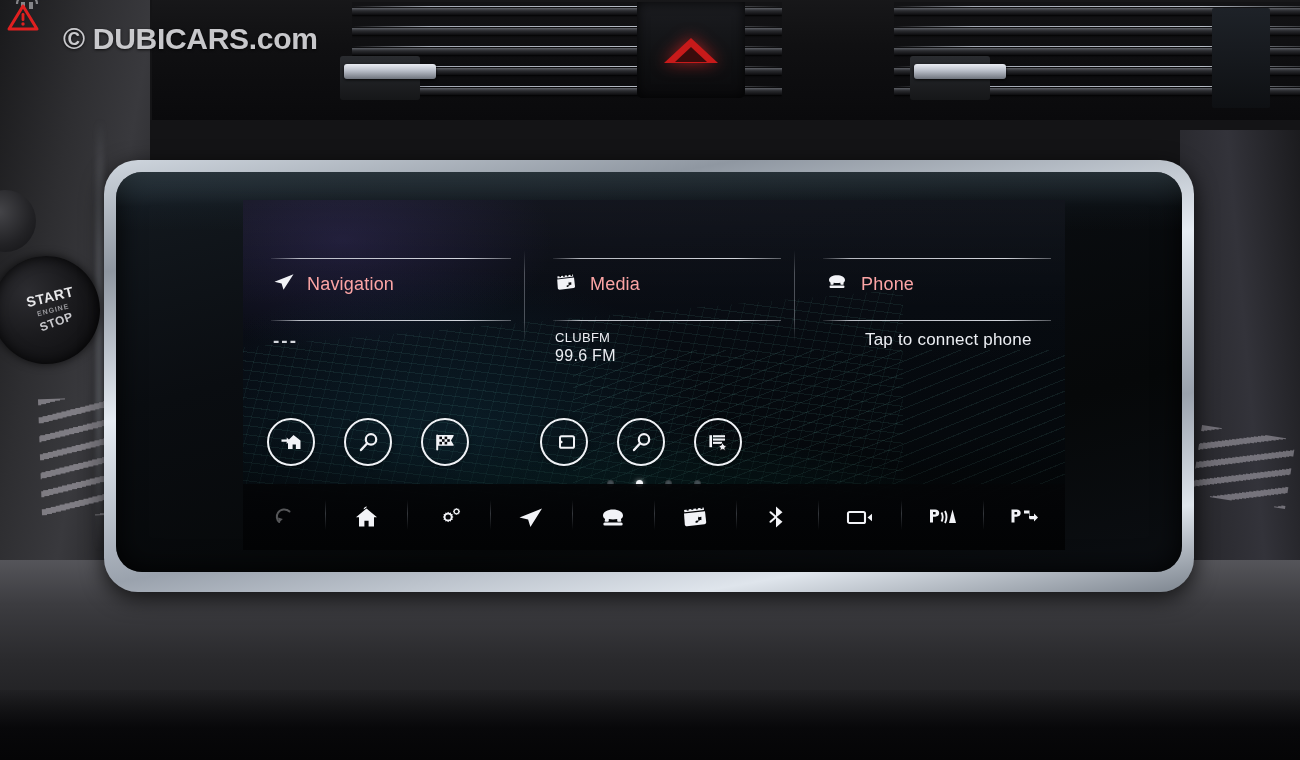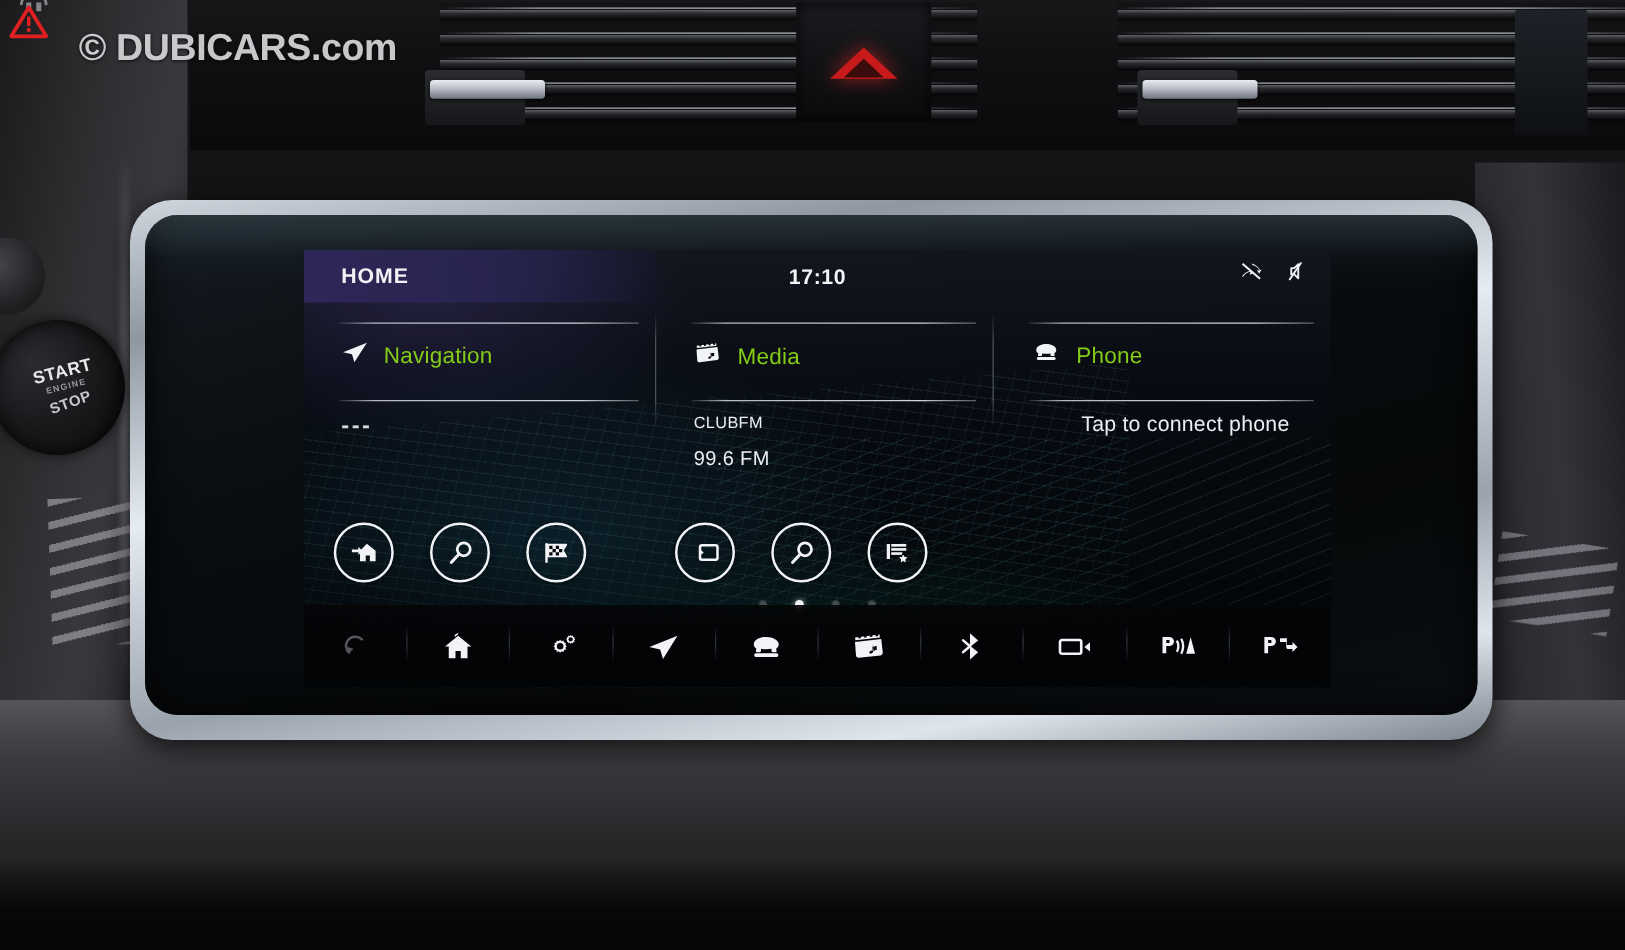--- a/index.html
+++ b/index.html
@@ -238,28 +238,28 @@
   .rule-bot { left: 28px; right: 14px; top: 78px; }
   .col-vsep {
     position: absolute; right: 0; top: 8px; width: 1px; height: 92px;
     background: linear-gradient(180deg, rgba(200,205,215,0) 0%, rgba(200,205,215,0.35) 25%, rgba(200,205,215,0.35) 75%, rgba(200,205,215,0) 100%);
   }
   .col-head {
     position: absolute; left: 30px; top: 30px;
     display: flex; align-items: center; gap: 12px;
   }
   .col-head .ttl {
-    color: #84cc16; font-size: 18px; font-weight: 500; letter-spacing: 0.2px;
+    color: #fca5a5; font-size: 18px; font-weight: 500; letter-spacing: 0.2px;
   }
   .col-body {
     position: absolute; left: 30px; top: 88px;
     color: #eceef3;
   }
   .col-body .line1 { font-size: 13px; font-weight: 500; letter-spacing: 0.3px; }
-  .col-body .line2 { font-size: 16px; font-weight: 400; margin-top: 14px; letter-spacing: 0.3px; }
+  .col-body .line2 { font-size: 16px; font-weight: 400; margin-top: 2px; letter-spacing: 0.3px; }
   .nav-dash { color: #d6d8de; font-size: 19px; font-weight: 700; letter-spacing: 2px; }
   .phone-cta { font-size: 17px; font-weight: 500; letter-spacing: 0.2px; margin-left: 40px; }
 
   
   .shortcuts {
     position: absolute; left: 0; right: 0; top: 218px; height: 64px;
     z-index: 4;
   }
   .sc {
     position: absolute; top: 0;
@@ -385,40 +385,20 @@
   <div class="chrome-frame"></div>
   <div class="bezel">
     <div class="bezel-gloss"></div>
   </div>
 
   <div class="screen">
     <div class="screen-bg"></div>
     <div class="screen-mesh"></div>
     <div class="screen-mesh2"></div>
 
-    <div class="status-bar">
-      <div class="home-tag"></div>
-      <div class="home-label">HOME</div>
-      <div class="clock">17:10</div>
-      <div class="status-icons">
-        <span>
-          <svg width="20" height="18" viewBox="0 0 20 18">
-            <path d="M3 12.5c1.6-2 4-3.1 6.4-3.1l-1.1 2.1 3.2-0.6-2.5-3.4-0.1 1.1C6.1 8.9 3.6 10.2 2 12.1z" fill="#f0f2f6" transform="rotate(-8 10 9)"></path>
-            <path d="M11.5 4.2c2.5 1 4.4 2.9 5.3 5.2l-2.2-0.5 1.5 2.9 2.2-3.1-1.2 0.3C16 6.3 14 4.2 11.4 3z" fill="#f0f2f6" transform="rotate(-8 10 9)"></path>
-            <line x1="3" y1="3" x2="17" y2="15" stroke="#f0f2f6" stroke-width="1.7"></line>
-          </svg>
-        </span>
-        <span>
-          <svg width="17" height="18" viewBox="0 0 17 18">
-            <path d="M5 6.5h2.4L10.6 3.4v11.2L7.4 11.5H5z" fill="none" stroke="#f0f2f6" stroke-width="1.5" stroke-linejoin="round"></path>
-            <line x1="3.5" y1="16" x2="13" y2="2" stroke="#f0f2f6" stroke-width="1.6"></line>
-          </svg>
-        </span>
-      </div>
-    </div>
 
     <div class="cols">
 
       <div class="col nav">
         <div class="col-rule rule-top"></div>
         <div class="col-rule rule-bot"></div>
         <div class="col-vsep"></div>
         <div class="col-head">
           <span>
             <svg width="22" height="20" viewBox="0 0 22 20">

